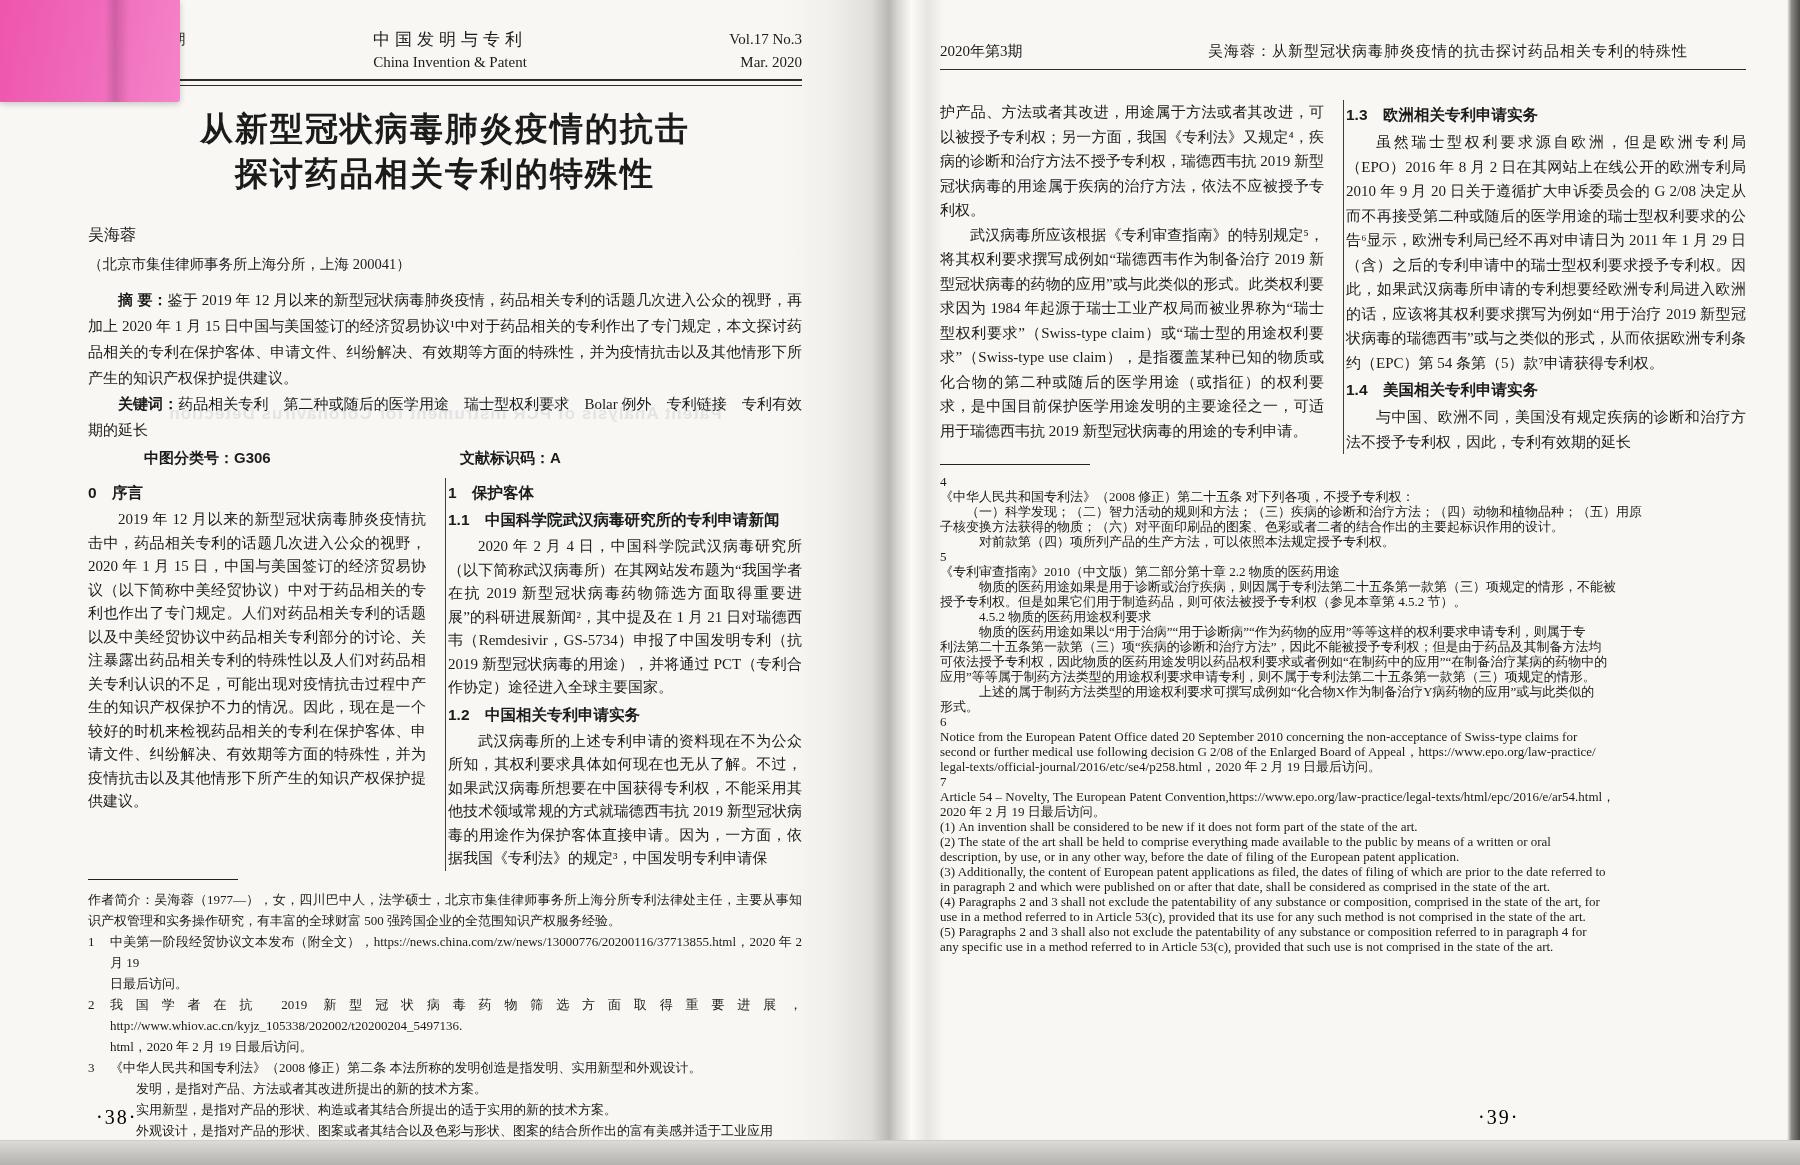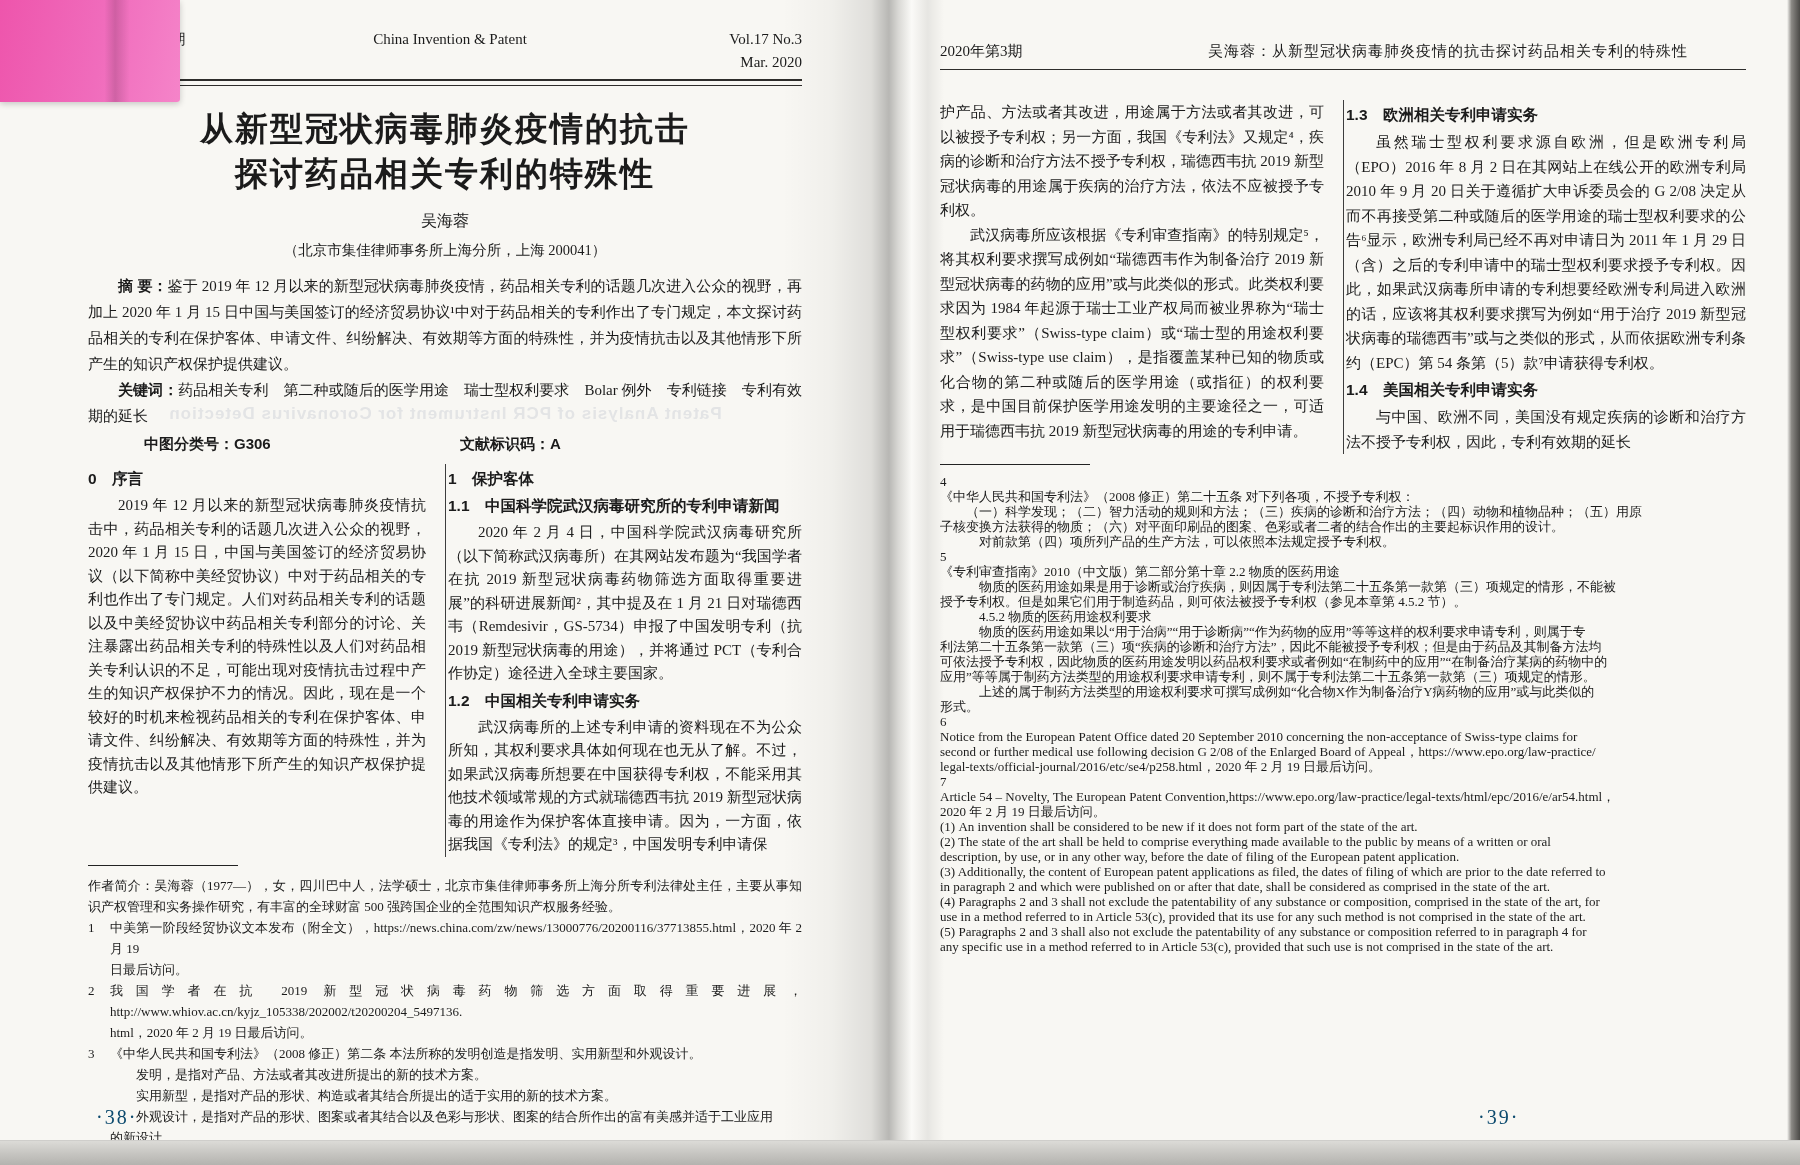--- a/index.html
+++ b/index.html
@@ -31,43 +31,43 @@
   
   .lp{left:88px;top:28px;width:714px;}
   .lp-header{display:flex;align-items:flex-start;font-size:15px;line-height:23px;}
   .lph-left{width:160px;}
   .lph-center{flex:1;text-align:center;}
   .lph-center .cn{font-size:17px;letter-spacing:5px;}
   .lph-right{width:150px;text-align:right;}
   .rule-double{margin-top:5px;height:4px;border-top:2px solid #2e2d2b;border-bottom:1px solid #2e2d2b;}
   .title{margin-top:20px;text-align:center;font-size:33px;font-weight:700;
     line-height:45px;letter-spacing:2px;font-family:"Liberation Sans","DejaVu Sans",sans-serif;}
-  .author{margin-top:15px;text-align:center;font-size:16px;}
-  .affiliation{margin-top:9px;text-align:center;font-size:14.5px;}
+  .author{margin-top:29px;font-size:16px;}
+  .affiliation{margin-top:9px;text-align:left;font-size:14.5px;}
   .abstract{margin-top:13px;font-size:15px;line-height:26px;text-indent:2em;}
   .abstract b,.keywords b{font-family:"Liberation Sans","DejaVu Sans",sans-serif;}
   .keywords{font-size:15px;line-height:26px;text-indent:2em;}
   .meta-row{margin-top:3px;display:flex;font-weight:700;font-size:15px;line-height:24px;
     font-family:"Liberation Sans","DejaVu Sans",sans-serif;}
   .meta-row .m1{margin-left:56px;width:316px;}
   .cols{margin-top:8px;display:flex;}
   .col{width:50%;box-sizing:border-box;font-size:15px;line-height:23.5px;}
   .col.first{padding-right:19px;}
   .col.second{border-left:1px solid #3d3d3d;padding-left:2px;}
   .col p{text-indent:2em;}
   .col p.cont{text-indent:0;}
   .col h4{margin:3px 0 3px;font-size:15.5px;line-height:24px;
     font-family:"Liberation Sans","DejaVu Sans",sans-serif;}
   .fn-area{margin-top:8px;}
   .fn-sep{width:150px;border-top:1.5px solid #222;margin:8px 0 9px;}
   .bio{font-size:13px;line-height:21px;}
   .fn-item{display:flex;font-size:13px;line-height:21px;}
   .fn-num{flex:none;width:22px;}
   .fn-text{flex:1;white-space:pre-line;}
-  .page-num{position:absolute;font-size:20px;letter-spacing:2px;color:#0c4a6e;}
+  .page-num{position:absolute;font-size:20px;letter-spacing:2px;color:#000000;}
   .ghost{position:absolute;left:0;right:0;top:376px;text-align:center;
     transform:scaleX(-1);font-weight:700;font-size:17px;letter-spacing:1px;
     color:rgba(85,100,140,0.13);filter:blur(0.5px);
     font-family:"Liberation Sans","DejaVu Sans",sans-serif;}
   
   .rp{left:940px;top:40px;width:806px;}
   .rp-header{display:flex;font-size:15px;line-height:22px;}
   .rp-issue{width:210px;}
   .rp-title{flex:1;text-align:center;letter-spacing:1px;}
   .rule-single{margin-top:7px;border-top:1.5px solid #2e2d2b;}
@@ -82,20 +82,21 @@
 <div class="scan">
 
   <div class="page lp">
 
     <div class="lp-header">
       <div class="lph-left">
         <div>第17卷　第3期</div>
         <div>2020年　 3月</div>
       </div>
       <div class="lph-center">
+        <div class="cn">中国发明与专利</div>
         <div>China Invention &amp; Patent</div>
       </div>
       <div class="lph-right">
         <div>Vol.17  No.3</div>
         <div>Mar.  2020</div>
       </div>
     </div>
     <div class="rule-double"></div>
 
     <div class="ghost">Patent Analysis of PCR Instrument for Coronavirus Detection</div>

